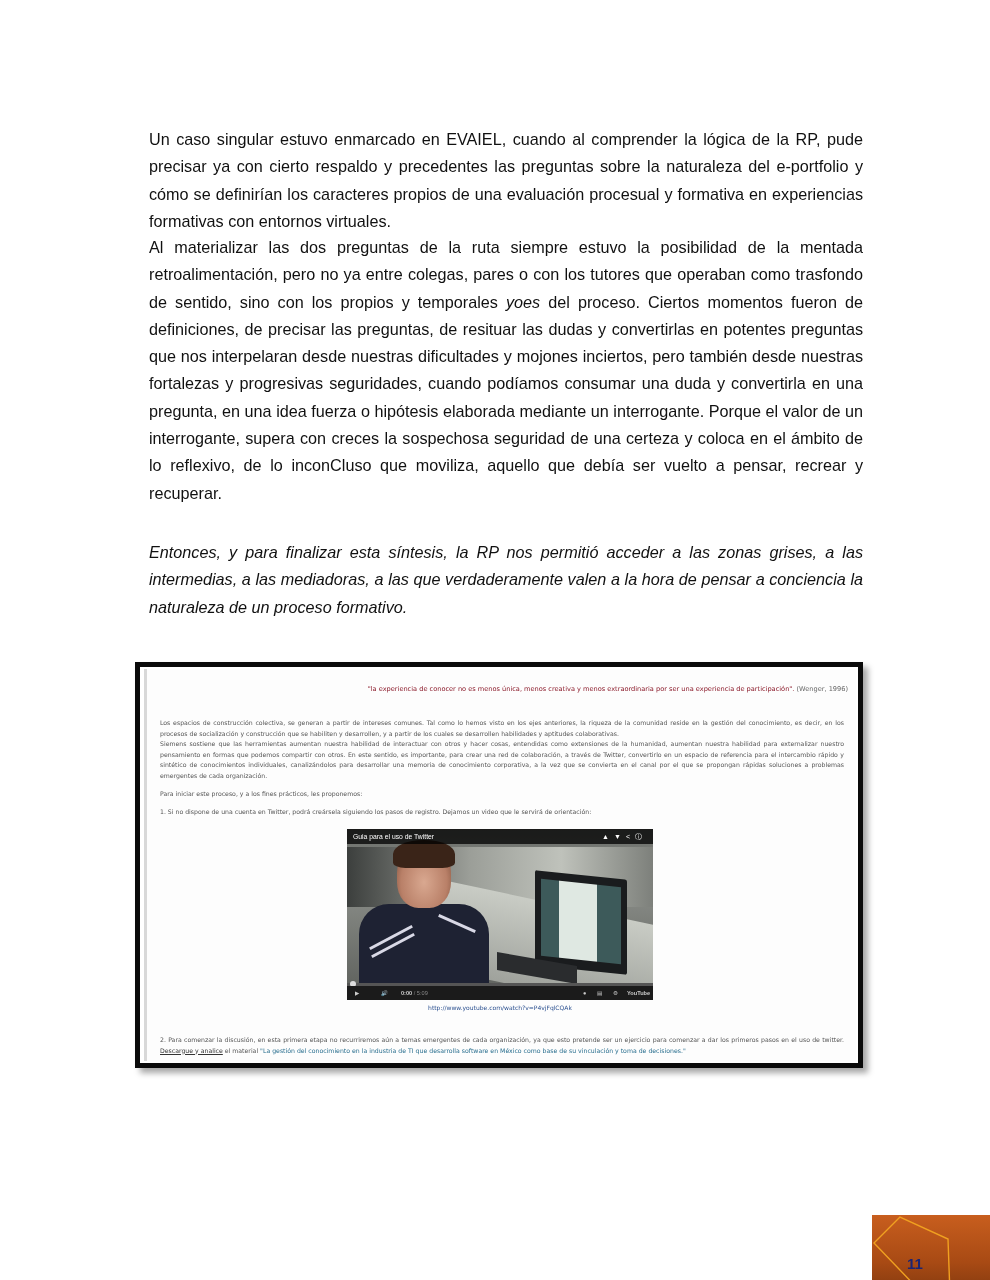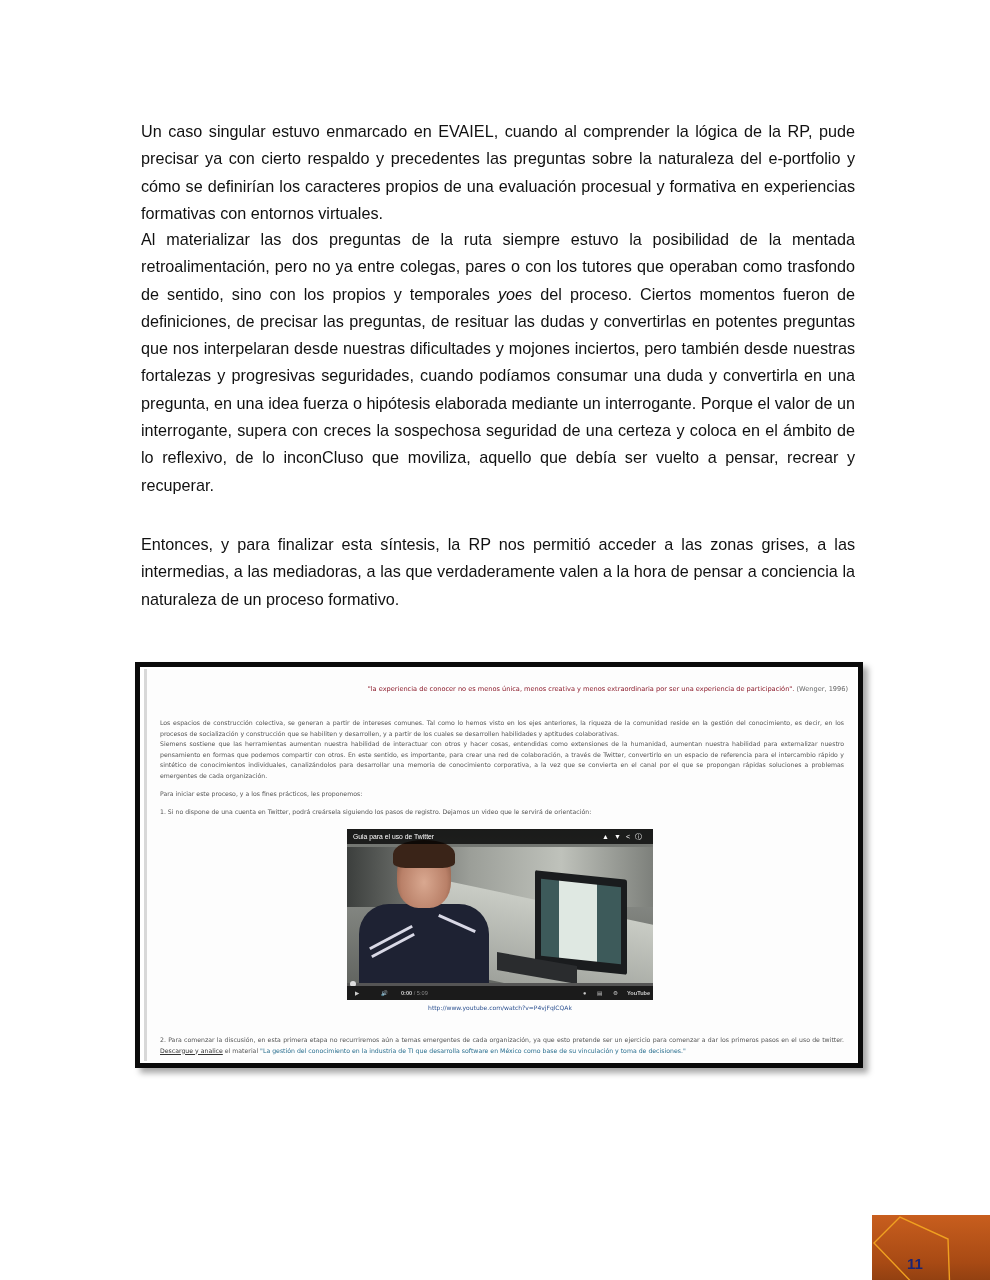--- a/index.html
+++ b/index.html
@@ -2,25 +2,25 @@
 <html><head>
 <meta charset="utf-8">
 <style>
   html, body { margin: 0; padding: 0; background: #ffffff; }
   body { width: 990px; height: 1280px; position: relative; overflow: hidden; font-family: "Liberation Sans", sans-serif; }
 
   .body-text {
     position: absolute; left: 137px; width: 714px;
     font-family: "Liberation Sans", sans-serif;
     font-size: 16.2px; line-height: 27.3px; color: #111111;
-    text-align: justify; margin: 4px;
+    text-align: justify; margin: 12px;
   }
   #p1 { top: 114px; }
   #p2 { top: 222px; }
-  #p3 { top: 527px; }
+  #p3 { top: 527px; font-style: italic; }
 
   
   .embed-frame {
     position: absolute; left: 135px; top: 662px; width: 718px; height: 396px;
     border: 5px solid #0a0a0a; background: #ffffff;
     box-shadow: 5px 5px 6px rgba(0,0,0,0.35);
   }
   .embed-inner {
     position: absolute; left: 4px; top: 2px; right: 2px; bottom: 2px;
     border-left: 3px solid #d8d8d8; background: #fdfdfd;

